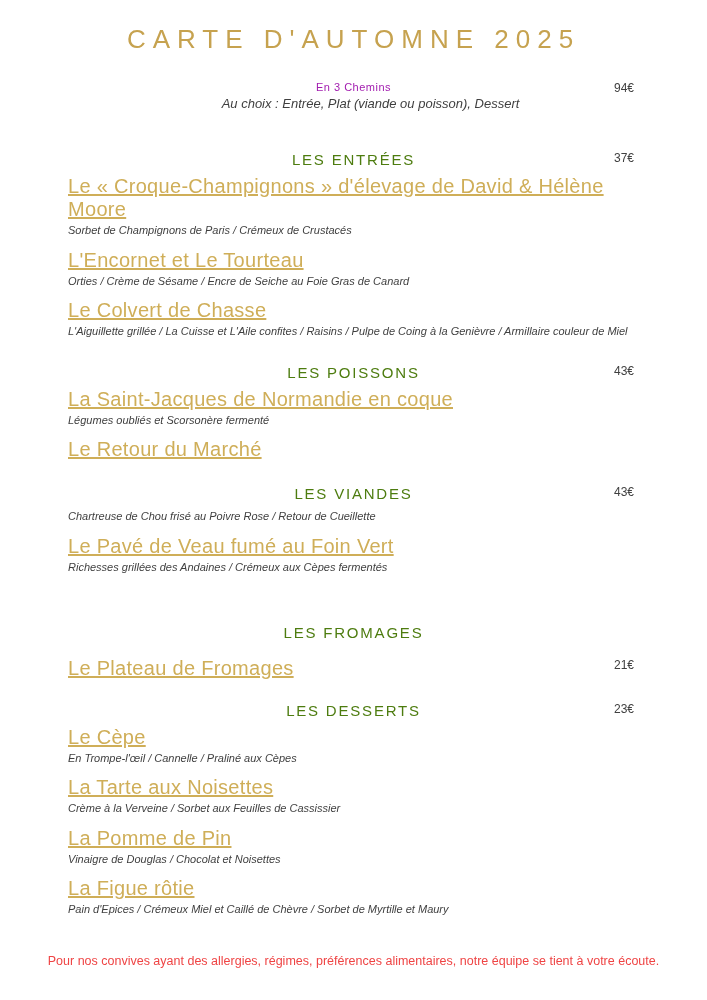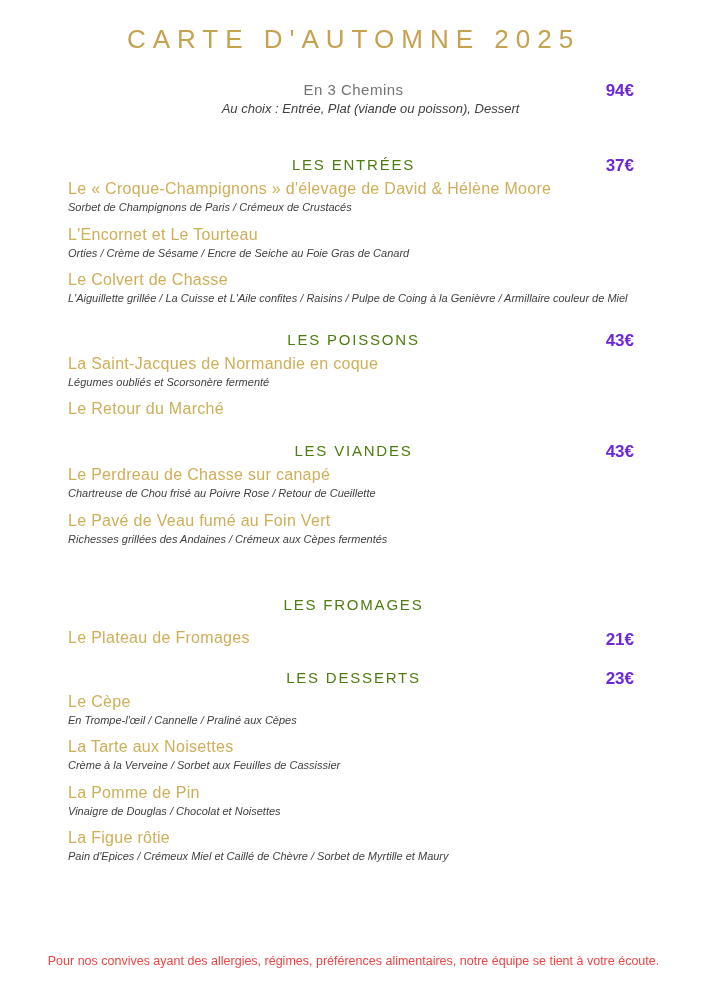--- a/index.html
+++ b/index.html
@@ -26,24 +26,24 @@
     color: #c6a24f;
   }
   
   .formule {
     position: relative;
     margin-top: 26px;
   }
   .formule-name {
     margin: 0;
     text-align: center;
-    font-size: 15px;
+    font-size: 11px;
     font-weight: 400;
     letter-spacing: 0.5px;
-    color: #737373;
+    color: #a21caf;
   }
   .formule-desc {
     margin: 3px 0 0 0;
     text-align: center;
     font-style: italic;
     font-size: 13px;
     color: #3f3f3f;
     padding-left: 34px;
   }
   
@@ -61,35 +61,36 @@
     text-align: center;
     font-size: 15px;
     font-weight: 400;
     letter-spacing: 1.8px;
     color: #4d7c0f;
   }
   .price {
     position: absolute;
     top: 0;
     right: 73px;
-    font-size: 17px;
-    font-weight: 700;
-    color: #6d28d9;
+    font-size: 12px;
+    font-weight: 400;
+    color: #404040;
   }
   
   .item {
     position: relative;
     margin: 0 73px 10px 68px;
   }
   .item-name {
     margin: 0 0 2px 0;
-    font-size: 16px;
+    font-size: 20px;
     font-weight: 400;
     letter-spacing: 0.3px;
     color: #cfae58;
+    text-decoration: underline;
   }
   .item-desc {
     margin: 0;
     max-width: 566px;
     font-style: italic;
     font-size: 11px;
     line-height: 1.42;
     color: #3f3f3f;
   }
   .item .price { right: 0; top: 1px; }
@@ -148,21 +149,20 @@
       <h3 class="item-name">Le Retour du Marché</h3>
     </div>
   </section>
 
   <section class="menu-section mt-std">
     <div class="section-header">
       <h2 class="section-title">LES VIANDES</h2>
       <span class="price">43€</span>
     </div>
     <div class="item">
-      <h3 class="item-name">Le Perdreau de Chasse sur canapé</h3>
       <p class="item-desc">Chartreuse de Chou frisé au Poivre Rose / Retour de Cueillette</p>
     </div>
     <div class="item">
       <h3 class="item-name">Le Pavé de Veau fumé au Foin Vert</h3>
       <p class="item-desc">Richesses grillées des Andaines / Crémeux aux Cèpes fermentés</p>
     </div>
   </section>
 
   <section class="menu-section mt-fromages">
     <div class="section-header">

